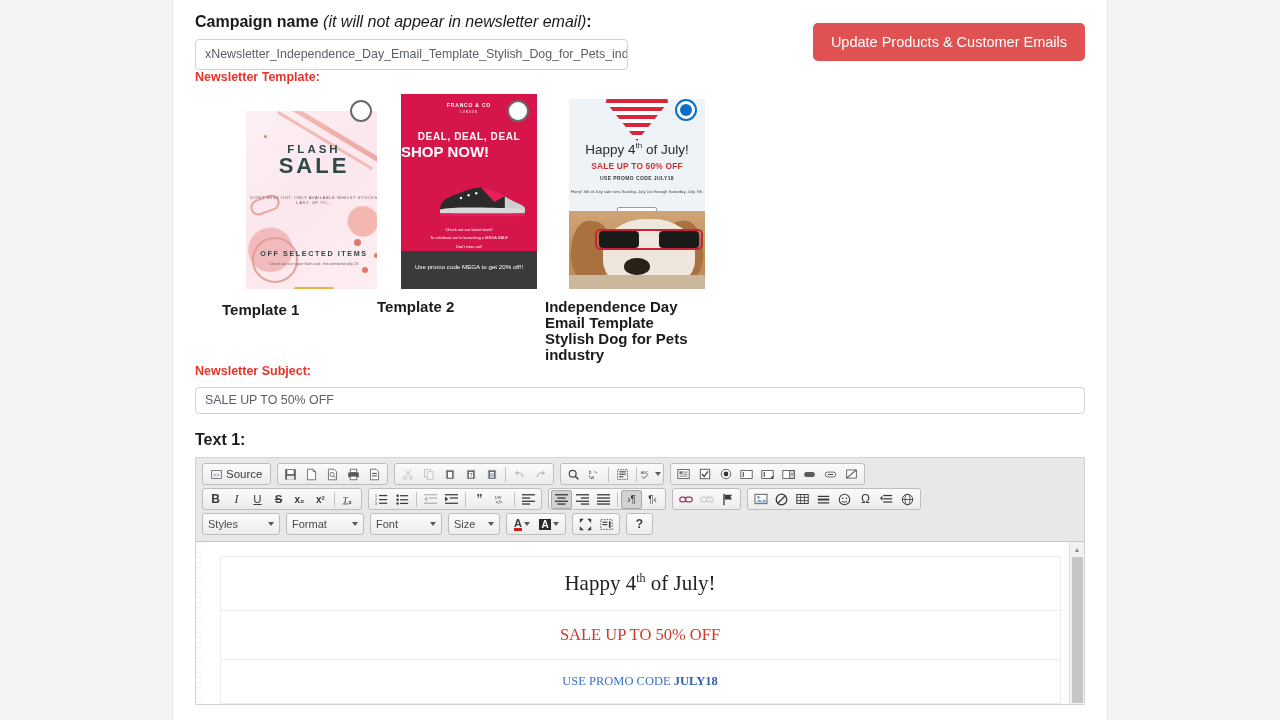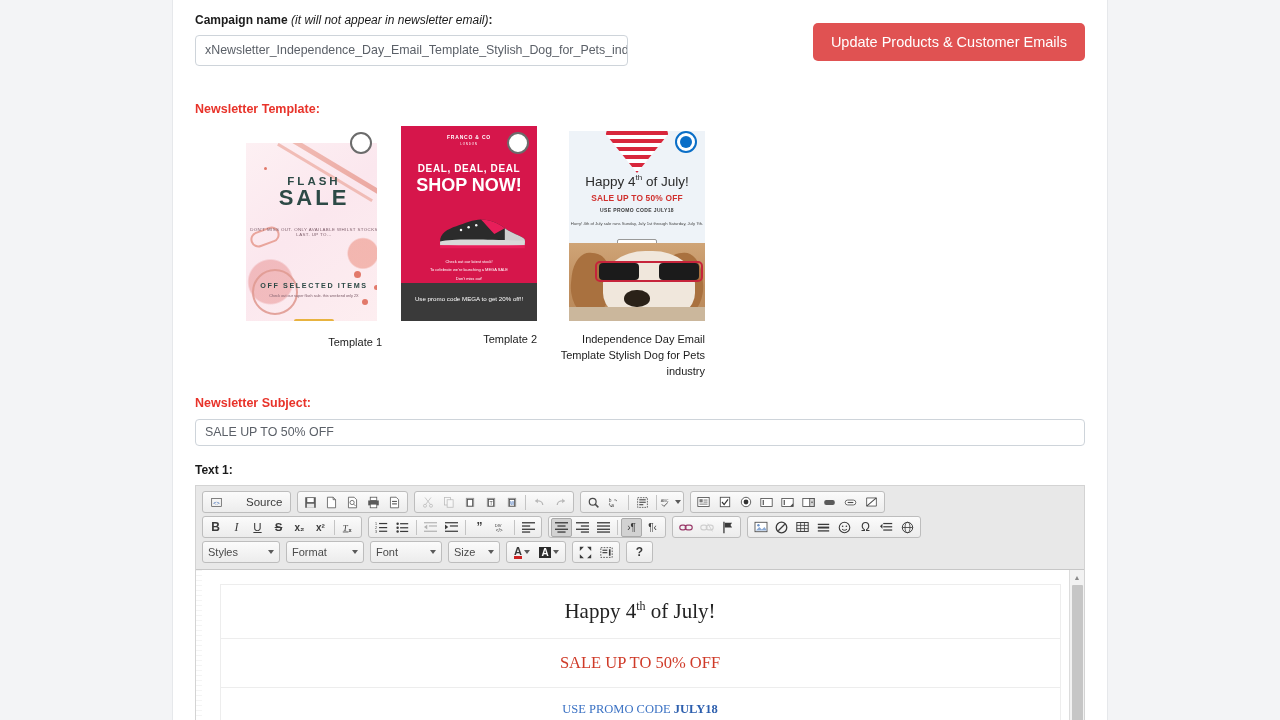--- a/index.html
+++ b/index.html
@@ -15,21 +15,21 @@
     width:936px; min-height:740px;
     background:#ffffff;
     border:1px solid #e6e8eb;
     border-radius:6px;
   }
   .inner { padding:22px 22px 0 22px; }
 
   
   .camp-row { display:flex; align-items:flex-start; justify-content:space-between; }
   .camp-left { width:455px; }
-  .lbl-bold { font-size:12px; font-weight:bold; color:#1b1b1b; }
+  .lbl-bold { font-size:16px; font-weight:bold; color:#1b1b1b; }
   .lbl-bold em { font-weight:normal; font-style:italic; }
   .txt-input {
     margin-top:8px; width:433px; height:31px;
     border:1px solid #ced4da; border-radius:4px;
     background:#fff; color:#5b6068; font-size:12.4px;
     padding:0 9px; line-height:29px;
     white-space:nowrap; overflow:hidden;
   }
   .btn-update {
     margin-top:10px;
@@ -37,21 +37,21 @@
     border:none; border-radius:5px;
     font-size:14.5px; font-family:"Liberation Sans", sans-serif;
     padding:0 18px; height:38px; line-height:38px;
     cursor:pointer; white-space:nowrap;
   }
 
   
   .red-label { color:#e8332a; font-weight:bold; font-size:12.5px; }
 
   
-  .tmpl-section { margin-top:36px; }
+  .tmpl-section { }
   .tmpl-row { position:relative; margin-top:10px; height:252px; }
   .tmpl {
     position:absolute; top:0;
     width:160px;
   }
   .tmpl.t1 { left:27px; }
   .tmpl.t2 { left:182px; }
   .tmpl.t3 { left:350px; }
   .thumb {
     width:160px; height:195px; overflow:hidden; position:relative;
@@ -66,22 +66,22 @@
   }
   .radio.checked { border:2px solid #0a6ec7; background:#fff; }
   .radio.checked::after {
     content:""; position:absolute; left:3px; top:3px;
     width:12px; height:12px; border-radius:50%; background:#0a6ec7;
   }
   .tmpl.t1 .radio { left:128px; top:6px; }
   .tmpl.t2 .radio { left:130px; top:6px; }
   .tmpl.t3 .radio { left:130px; top:5px; }
   .tmpl-cap {
-    margin-top:10px; text-align:right;
-    font-size:11px; font-weight:normal; color:#1b1b1b; line-height:16px;
+    margin-top:10px; text-align:left;
+    font-size:15px; font-weight:bold; color:#1b1b1b; line-height:16px;
   }
   .tmpl.t1 .tmpl-cap { margin-top:13px; }
 
   
   .th1 { width:100%; height:100%;
     background:
       radial-gradient(circle at 18% 78%, rgba(233,150,150,.55) 0 12%, rgba(0,0,0,0) 13%),
       radial-gradient(circle at 86% 62%, rgba(232,120,100,.45) 0 9%, rgba(0,0,0,0) 10%),
       linear-gradient(140deg,#fdf0f3 0%,#fbe7ee 45%,#fdeef0 100%);
     position:relative; font-family:"Liberation Sans", sans-serif;}
@@ -104,22 +104,22 @@
   .th1 .clip    { position:absolute; left:4px; top:86px; width:30px; height:16px;
                   border:2px solid #e9a59c; border-radius:8px; transform:rotate(-20deg);}
   .th1 .dot     { position:absolute; border-radius:50%; background:#e2796a; }
 
   
   .th2 { width:100%; height:100%; background:#d6164b; position:relative; }
   .th2 .brand { position:absolute; top:8px; left:0; right:0; text-align:center;
                 color:#fff; font-size:5px; font-weight:bold; letter-spacing:.8px; line-height:6px;}
   .th2 .deal  { position:absolute; top:37px; left:0; right:0; text-align:center;
                 color:#fff; font-size:10px; font-weight:bold; letter-spacing:.6px;}
-  .th2 .shop  { position:absolute; top:49px; left:0; right:0; text-align:center;
-                color:#fff; font-size:18px; font-weight:bold; }
+  .th2 .shop  { position:absolute; top:49px; left:0; right:0; 
+                color:#fff; font-size:15px; font-weight:bold; }
   .th2 .shoe  { position:absolute; left:32px; top:86px; width:96px; height:40px; }
   .th2 .t2txt { position:absolute; left:0; right:0; text-align:center; color:#fff; font-size:4px; line-height:8px;}
   .th2 .t2txt.a { top:132px; } .th2 .t2txt.b { top:140px; } .th2 .t2txt.c { top:149px; }
   .th2 .t2btn { position:absolute; top:160px; left:0; right:0; text-align:center;}
   .th2 .t2btn span { display:inline-block; background:#2f2f2f; color:#fff; font-size:3.8px;
                      font-weight:bold; padding:4px 12px; border-radius:2px;}
   .th2 .footer { position:absolute; left:0; right:0; bottom:0; height:38px; background:#3a3a3a;
                  color:#fff; font-size:6.2px; text-align:center; padding-top:10px; line-height:11px;}
 
   
@@ -173,21 +173,21 @@
   .text1-section { margin-top:17px; }
   .editor { margin-top:8px; width:890px; border:1px solid #d3d3d3; background:#fff; }
   .toolbar { background:#e8e8e8; border-bottom:1px solid #c7c7c7;
              padding:5px 5px 3px 6px; }
   .trow { display:flex; align-items:center; flex-wrap:nowrap; margin-bottom:3px; }
   .tgroup { display:flex; align-items:center; border:1px solid #bdbdbd; border-radius:3px;
             background:linear-gradient(#fbfbfb,#ececec); margin-right:6px; padding:1px 2px; height:22px;}
   .tbtn { width:21px; height:19px; display:flex; align-items:center; justify-content:center;
           color:#3a3a3a; font-size:11px; cursor:pointer; border-radius:2px;
           font-family:"Liberation Sans", sans-serif; }
-  .tbtn.wide { width:auto; padding:1px 6px; font-size:11.5px;gap:20px; }
+  .tbtn.wide { width:auto; padding:1px 6px; font-size:11.5px; }
   .tbtn.on { background:#d2d2d2; border:1px solid #a9a9a9; }
   .tbtn.dim { opacity:.34; }
   .tsep { width:1px; height:15px; background:#c4c4c4; margin:0 3px; }
   .combo { display:flex; align-items:center; justify-content:space-between;
            border:1px solid #bdbdbd; border-radius:3px; background:linear-gradient(#fbfbfb,#ececec);
            height:22px; margin-right:6px; padding:0 5px; color:#4a4a4a; font-size:11px; cursor:pointer;}
   .combo .cap { padding-right:12px; }
   .caret { width:0;height:0;border-left:3.5px solid transparent;border-right:3.5px solid transparent;
            border-top:4px solid #5a5a5a;}
   .tbtn svg { display:block; }

